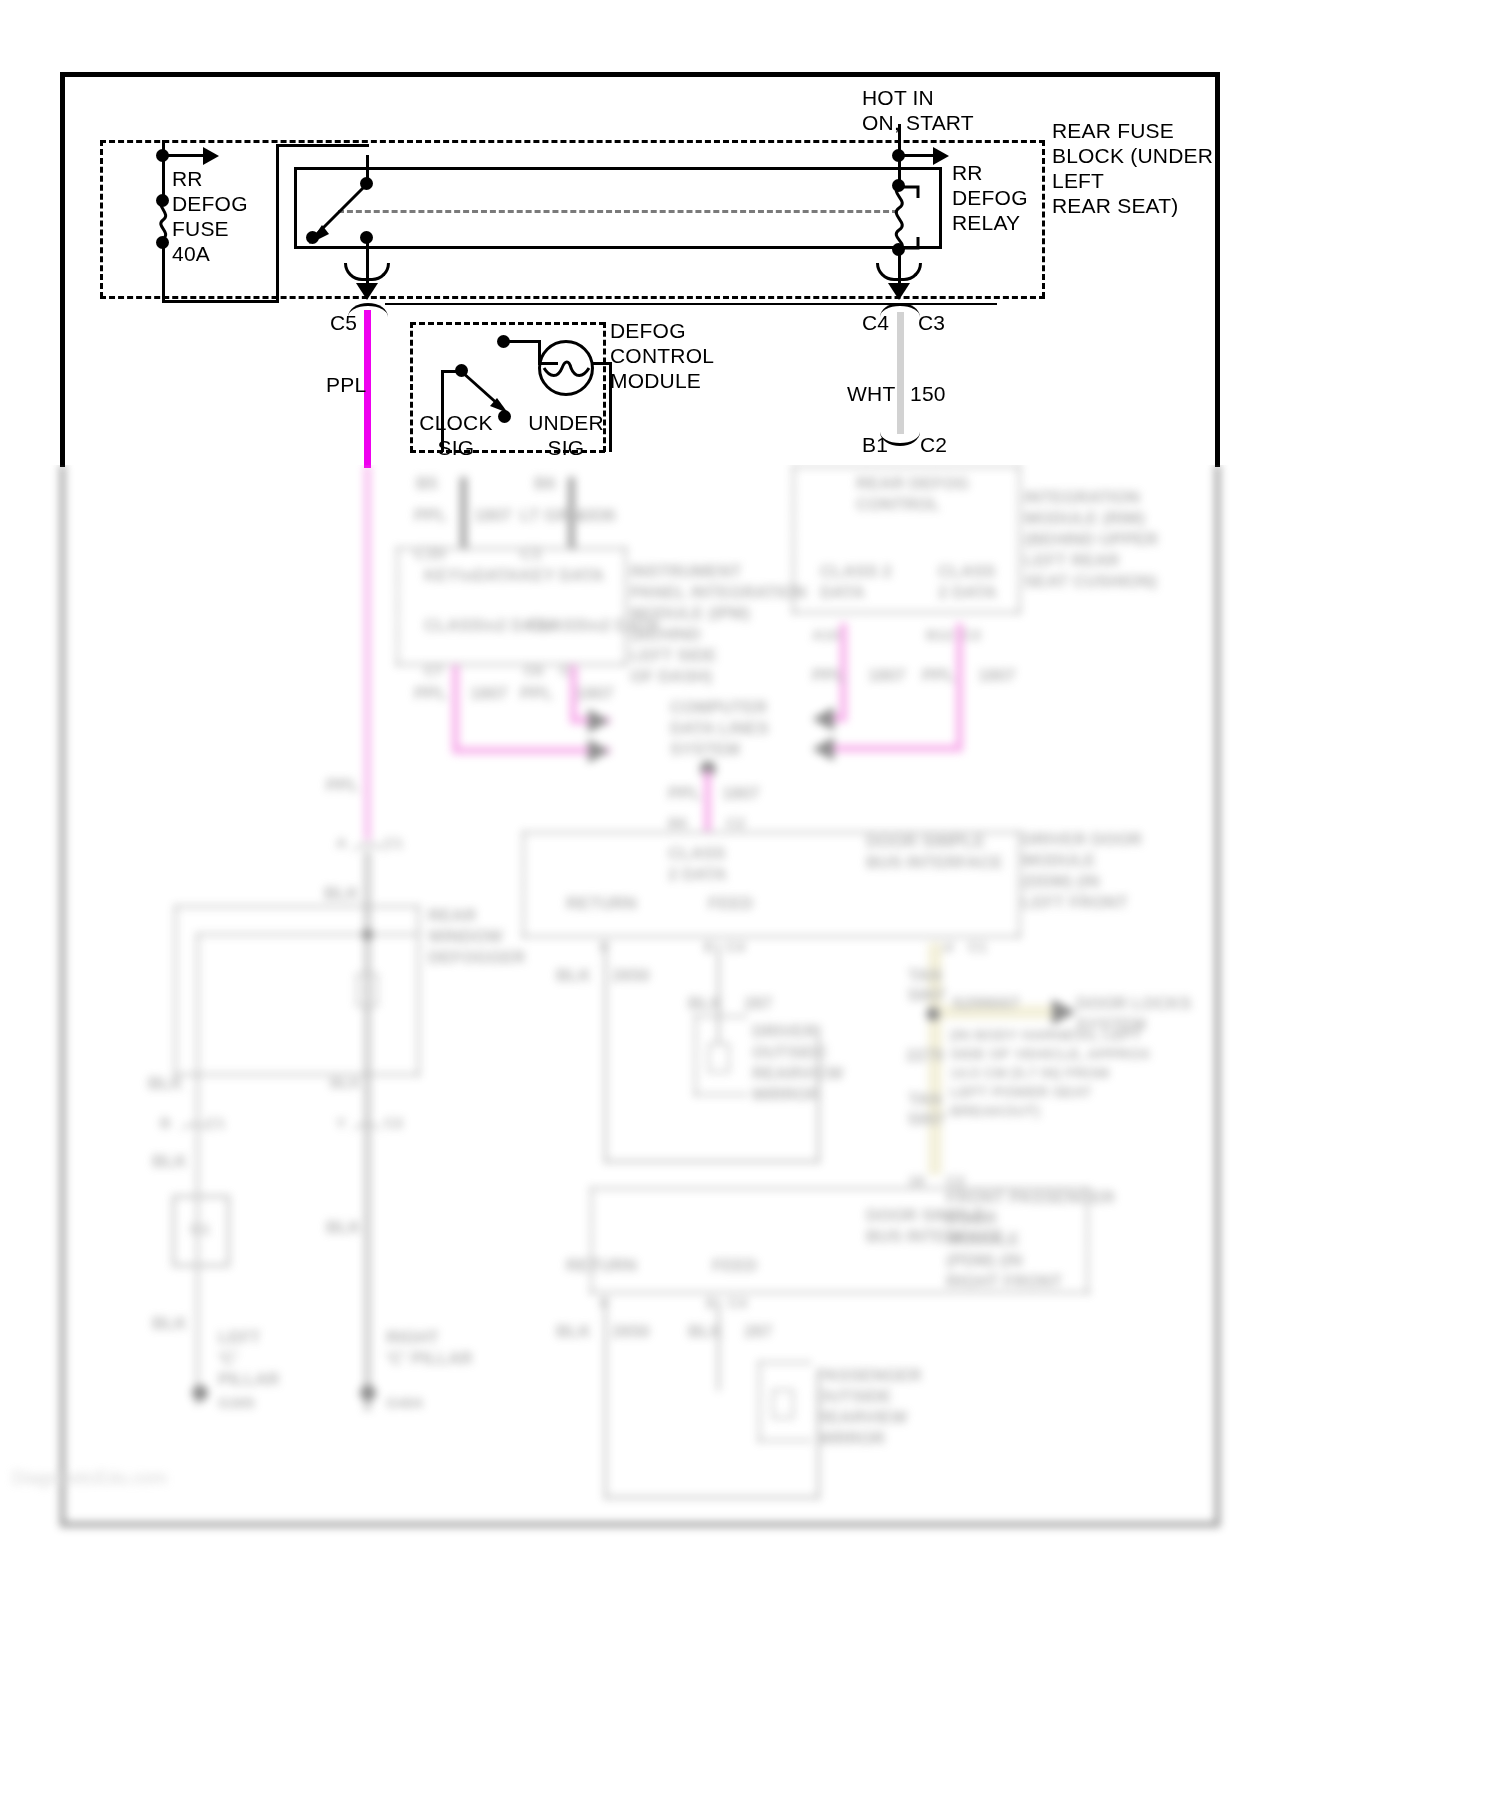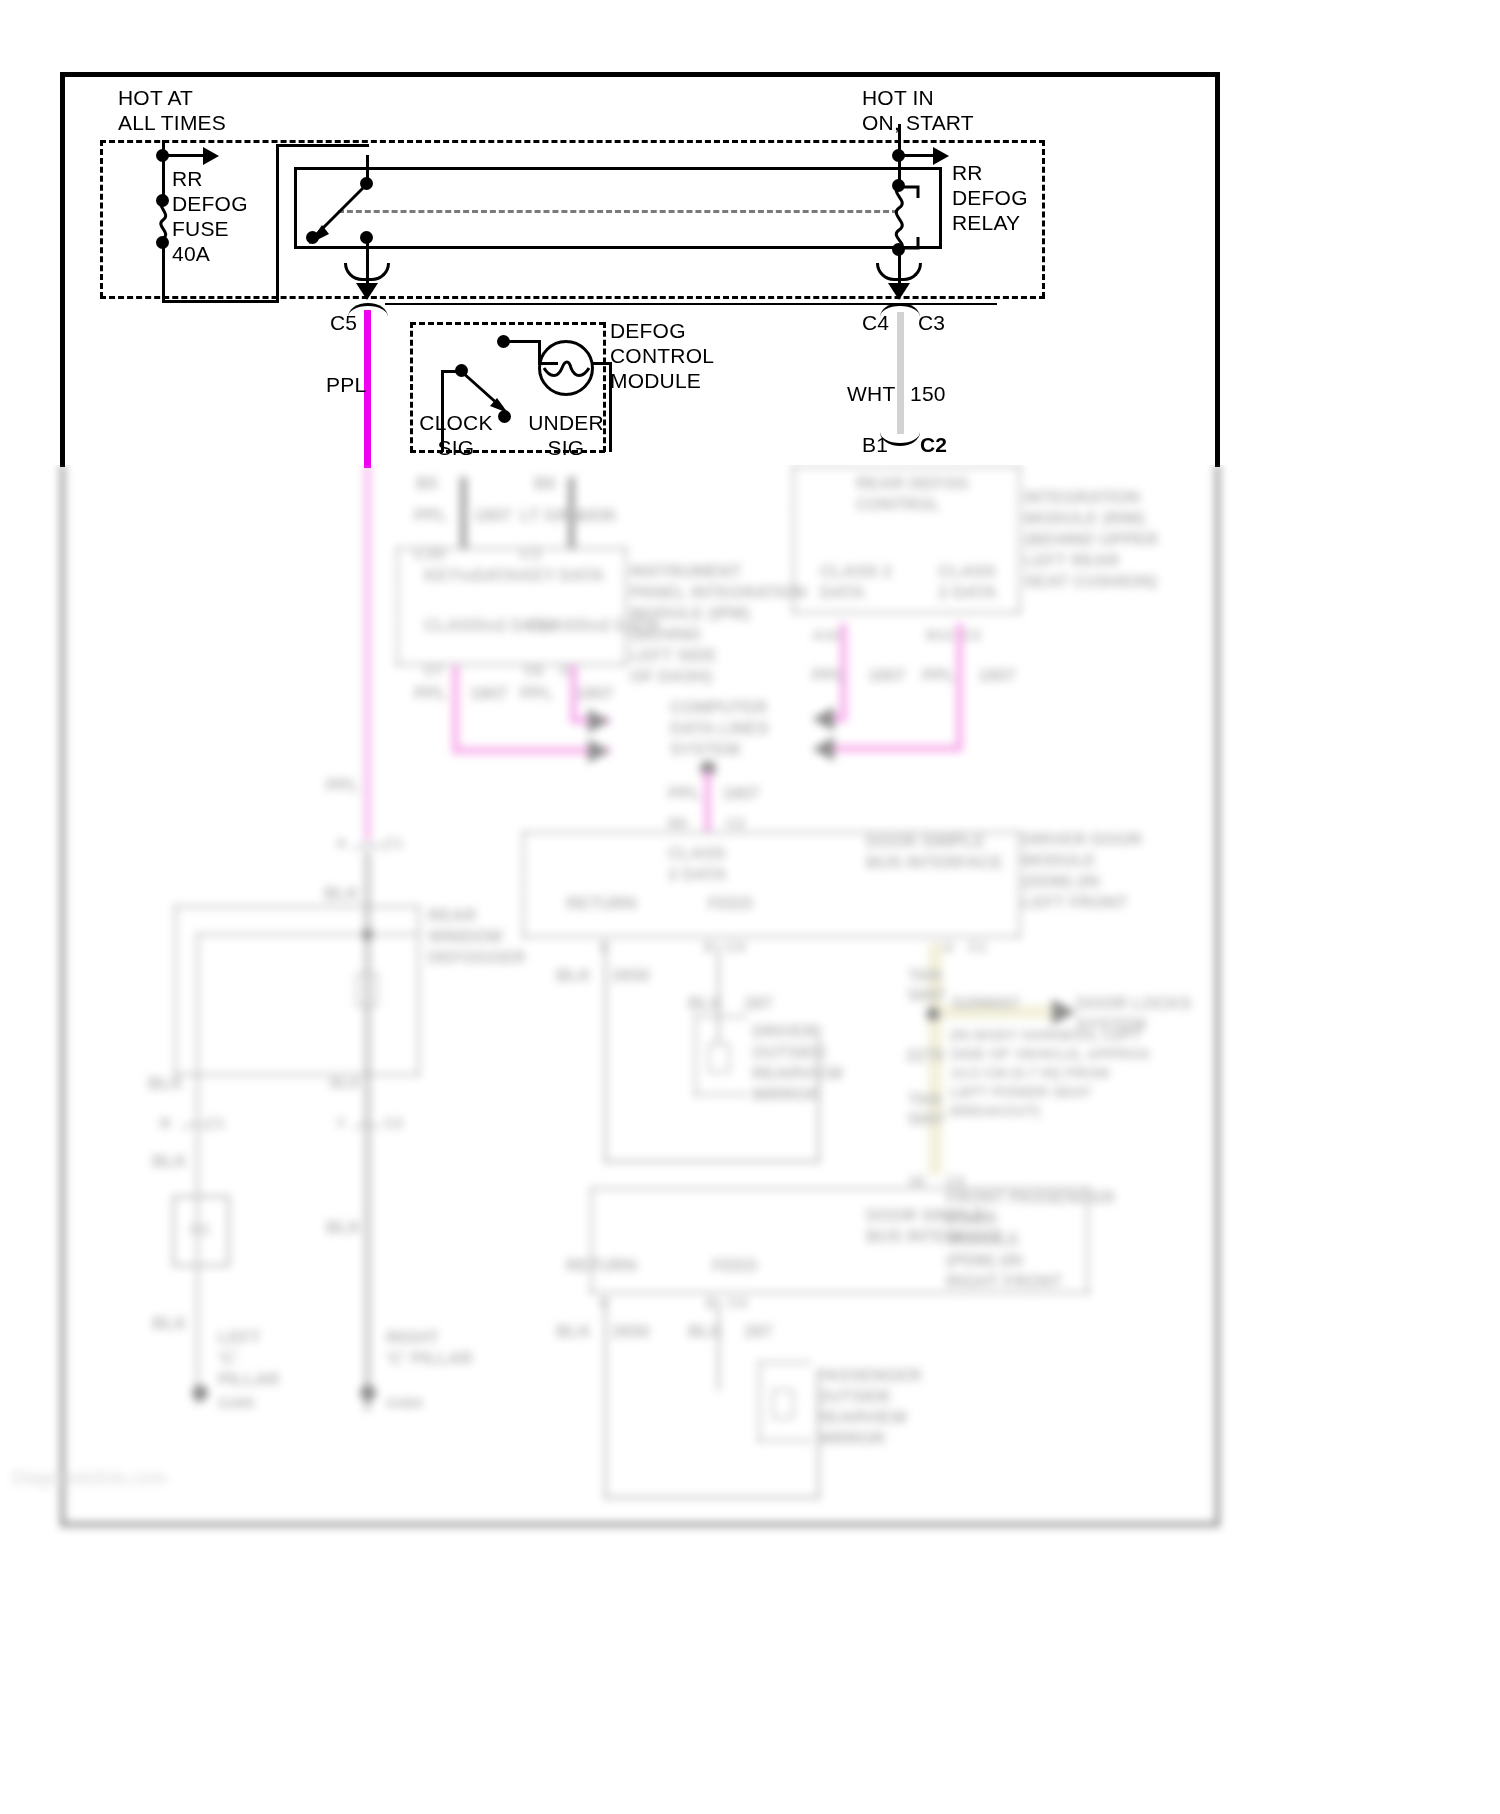--- a/index.html
+++ b/index.html
@@ -81,31 +81,33 @@
 </style>
 </head>
 <body>
 
 <div id="page">
 
   <div id="frame-top"></div>
   <div id="frame-left-sharp"></div>
   <div id="frame-right-sharp"></div>
 
-  <div class="lbl" style="left:118px;top:85px;width:220px;text-align:left;">HOT AT
-ALL TIMES</div>
 
   <div class="lbl" style="left:862px;top:85px;text-align:left;">HOT IN
 ON, START</div>
 
   <div class="dash-h" style="left:100px;top:140px;width:945px;"></div>
   <div class="dash-v" style="left:100px;top:140px;height:158px;"></div>
   <div class="dash-h" style="left:100px;top:296px;width:945px;"></div>
   <div class="dash-v" style="left:1042px;top:140px;height:158px;"></div>
 
+  <div class="lbl" style="left:1052px;top:118px;">REAR FUSE
+BLOCK (UNDER
+LEFT
+REAR SEAT)</div>
 
   <div class="vline" style="left:162px;top:140px;height:16px;"></div>
   <div class="dot" style="left:156px;top:149px;"></div>
   <div class="hline" style="left:168px;top:154px;width:38px;"></div>
   <div class="arrowright" style="left:203px;top:147px;"></div>
 
   <div class="vline" style="left:162px;top:156px;height:44px;"></div>
   <div class="dot" style="left:156px;top:194px;"></div>
 
   <svg class="abs" style="left:152px;top:198px;" width="24" height="44">
@@ -177,21 +179,21 @@
 
   <div class="lbl" style="left:862px;top:310px;">C4</div>
   <div class="lbl" style="left:918px;top:310px;">C3</div>
 
   <div class="wht" style="left:897px;top:312px;height:122px;"></div>
   <div class="lbl" style="left:847px;top:381px;">WHT</div>
   <div class="lbl" style="left:910px;top:381px;">150</div>
 
   <div class="abs" style="left:880px;top:432px;width:40px;height:14px;border-bottom:3px solid #000;border-radius:0 0 50% 50% / 0 0 100% 100%;box-sizing:border-box;"></div>
   <div class="lbl" style="left:862px;top:432px;">B1</div>
-  <div class="lbl" style="left:920px;top:432px;font-weight:bold;">C2</div>
+  <div class="lbl" style="left:920px;top:432px;">C2</div>
 
   <div class="dash-h" style="left:410px;top:322px;width:195px;"></div>
   <div class="dash-v" style="left:410px;top:322px;height:130px;"></div>
   <div class="dash-h" style="left:410px;top:450px;width:195px;"></div>
   <div class="dash-v" style="left:603px;top:322px;height:130px;"></div>
 
   <div class="lbl" style="left:610px;top:318px;">DEFOG
 CONTROL
 MODULE</div>
 

